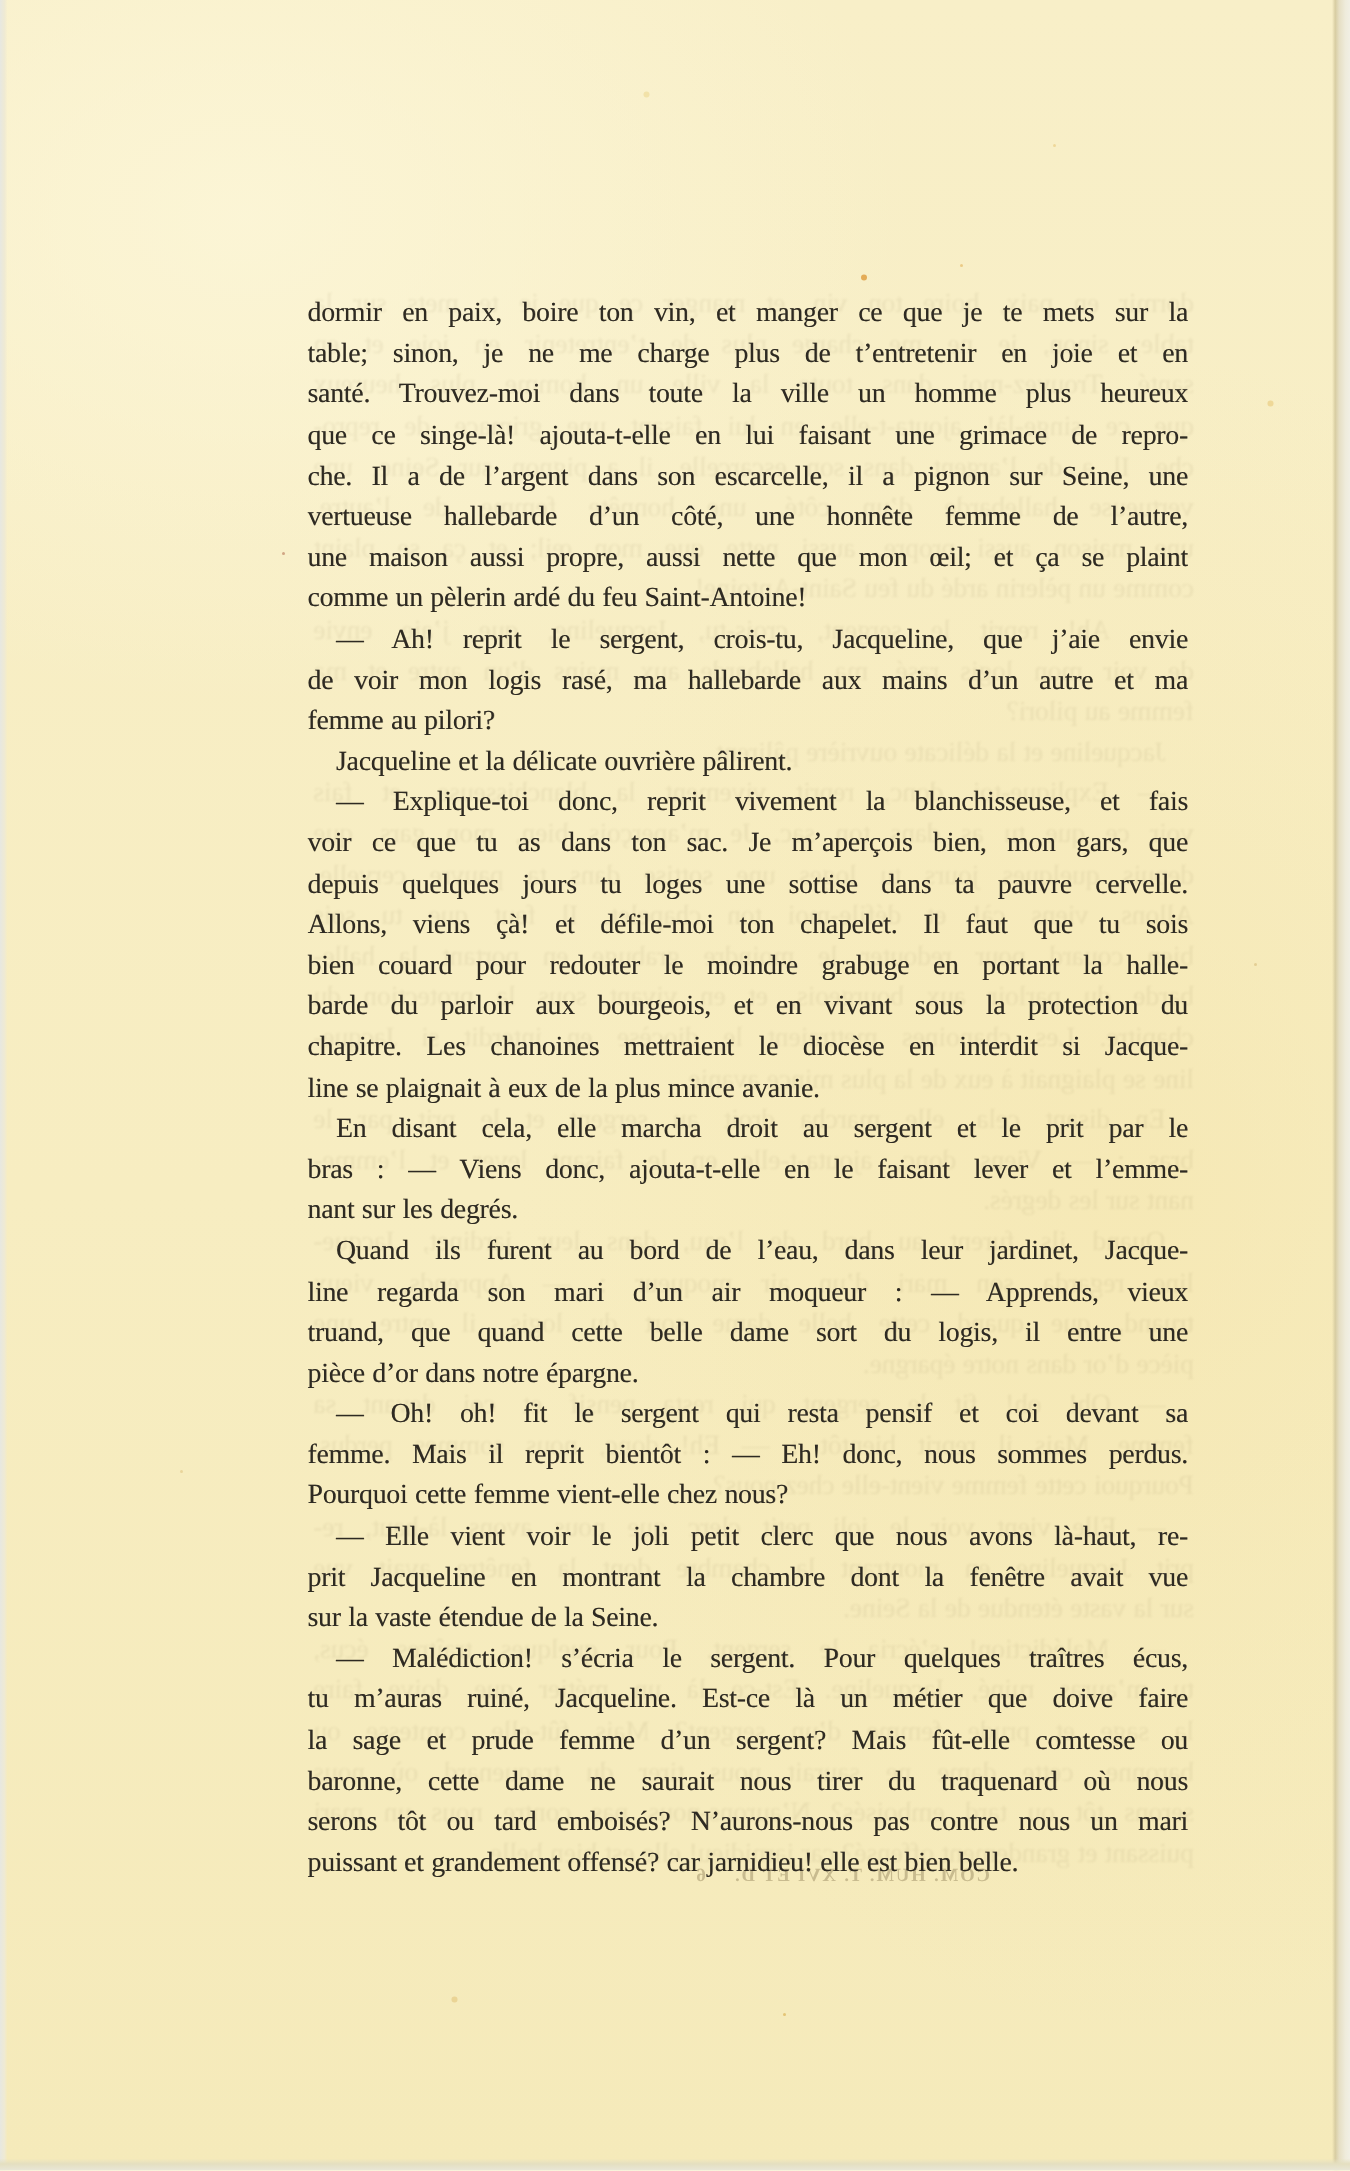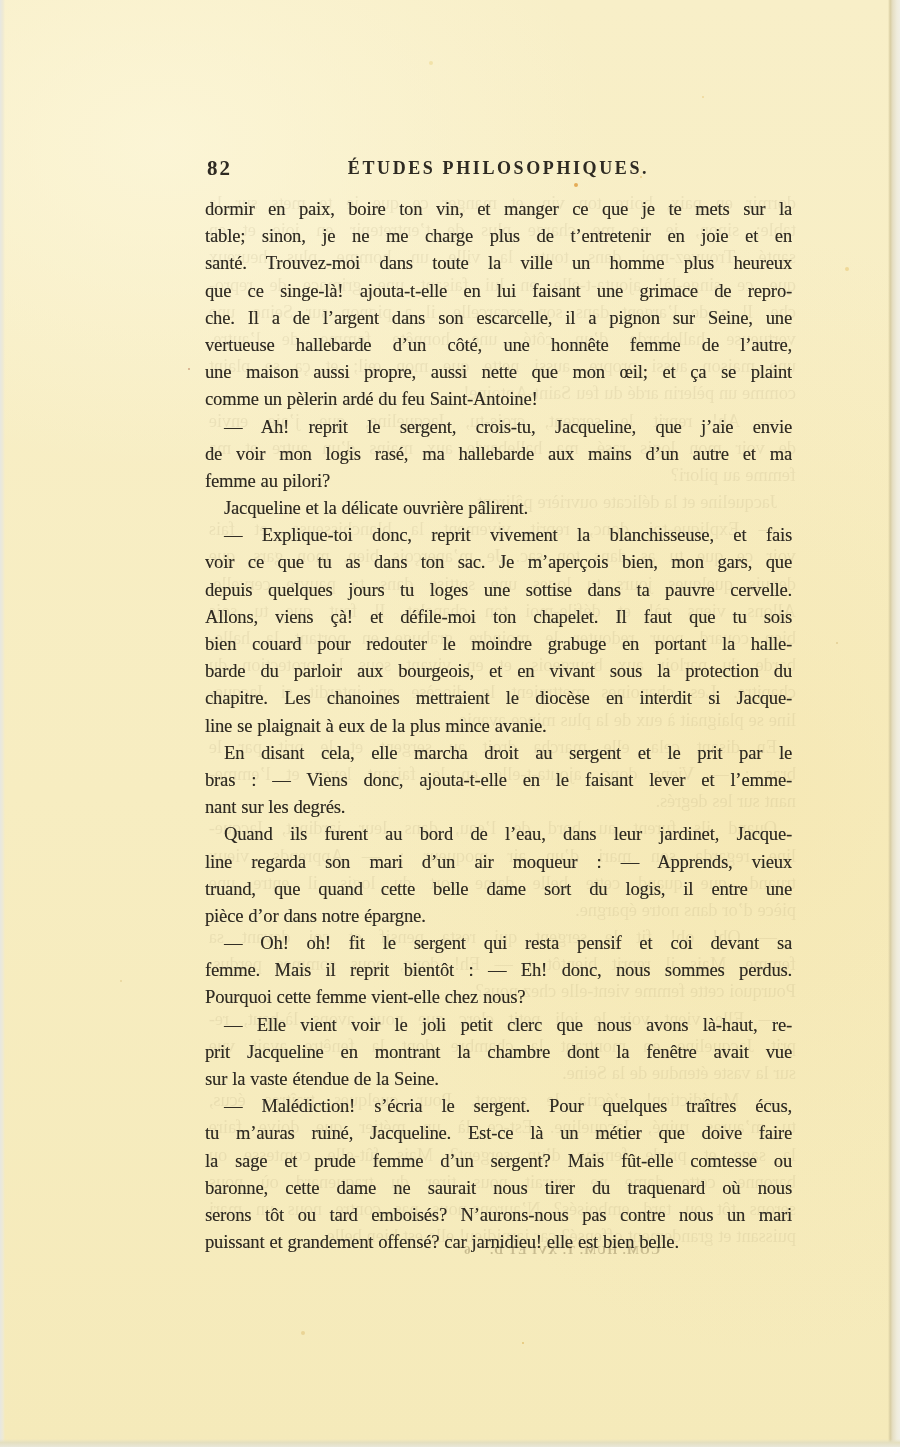--- a/index.html
+++ b/index.html
@@ -119,24 +119,20 @@
   }
   .ghost-signature .sig-num { margin-left: 14px; }
 </style>
 </head>
 <body>
 
 <div class="scan">
 
   <div class="specks"></div>
 
-  <div class="running-head">
-    <span class="page-number">82</span>
-    <span class="running-title">ÉTUDES PHILOSOPHIQUES.</span>
-  </div>
 
   <div class="body-text">
       <div class="para">
         <div class="line">dormir en paix, boire ton vin, et manger ce que je te mets sur la</div>
         <div class="line">table; sinon, je ne me charge plus de t’entretenir en joie et en</div>
         <div class="line">santé. Trouvez-moi dans toute la ville un homme plus heureux</div>
         <div class="line">que ce singe-là! ajouta-t-elle en lui faisant une grimace de repro-</div>
         <div class="line">che. Il a de l’argent dans son escarcelle, il a pignon sur Seine, une</div>
         <div class="line">vertueuse hallebarde d’un côté, une honnête femme de l’autre,</div>
         <div class="line">une maison aussi propre, aussi nette que mon œil; et ça se plaint</div>

